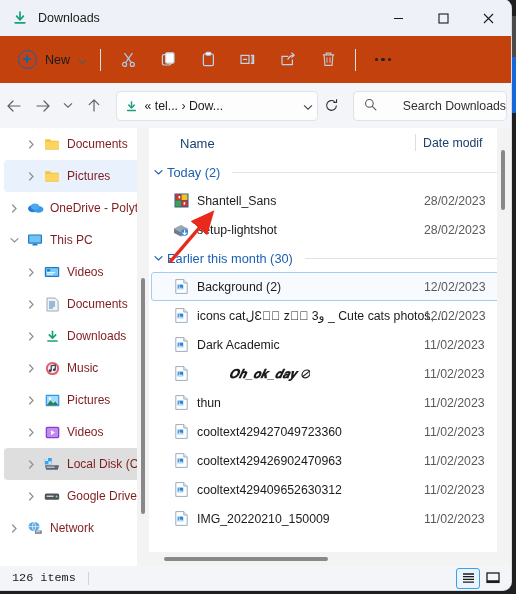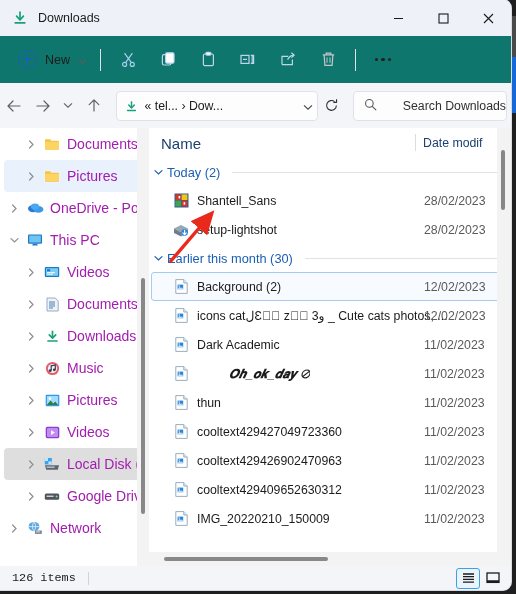--- a/index.html
+++ b/index.html
@@ -73,21 +73,21 @@
     width: 45px; height: 36px;
     display: flex; align-items: center; justify-content: center;
     color: #1b1b1b;
   }
   .win-btn svg { display: block; }
 
   
   .cmdbar {
     position: relative;
     height: 47px;
-    background: #0f766e;
+    background: #c2410c;
     display: flex;
     align-items: center;
     padding-left: 12px;
   }
   .newbtn {
     display: flex;
     align-items: center;
     gap: 8px;
     height: 30px;
     padding: 0 6px;
@@ -214,22 +214,22 @@
     width: 20px;
     display: flex; align-items: center; justify-content: center;
     color: #909090;
     flex: none;
   }
   .nav-ico {
     width: 22px; flex: none;
     display: flex; align-items: center; justify-content: center;
   }
   .nav-label {
-    font-size: 14px;
-    color: #a21caf;
+    font-size: 12px;
+    color: #7f1d1d;
     white-space: nowrap;
     overflow: hidden;
     padding-left: 4px;
   }
   .sb-scroll {
     position: absolute;
     left: 137px;
     top: 0;
     width: 12px;
     height: 100%;
@@ -254,22 +254,22 @@
   }
   .col-head {
     position: relative;
     height: 30px;
     display: flex;
     align-items: center;
     border-bottom: 0px;
   }
   .col-name {
     position: absolute;
-    left: 12px;
-    font-size: 15px;
+    left: 31px;
+    font-size: 13px;
     color: #1b3f6e;
   }
   .col-date {
     position: absolute;
     left: 274px;
     font-size: 12.3px;
     color: #1b3f6e;
     white-space: nowrap;
   }
   .col-divider {

